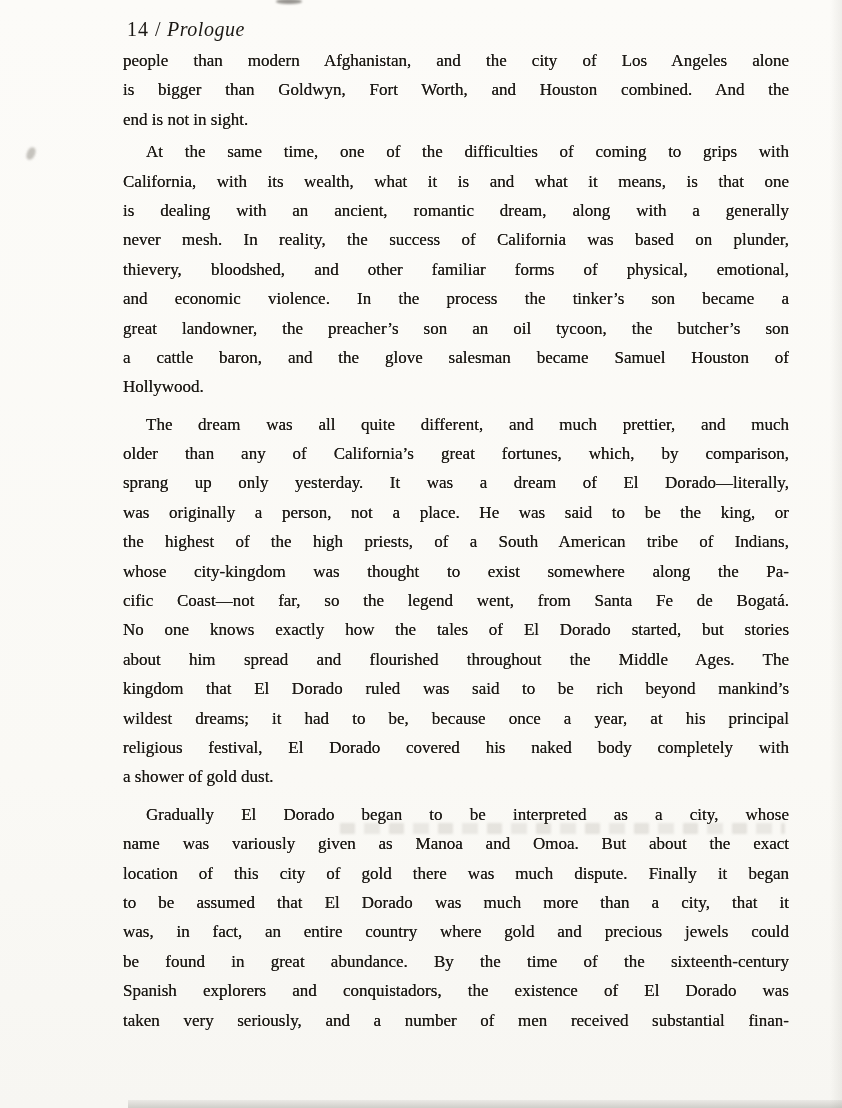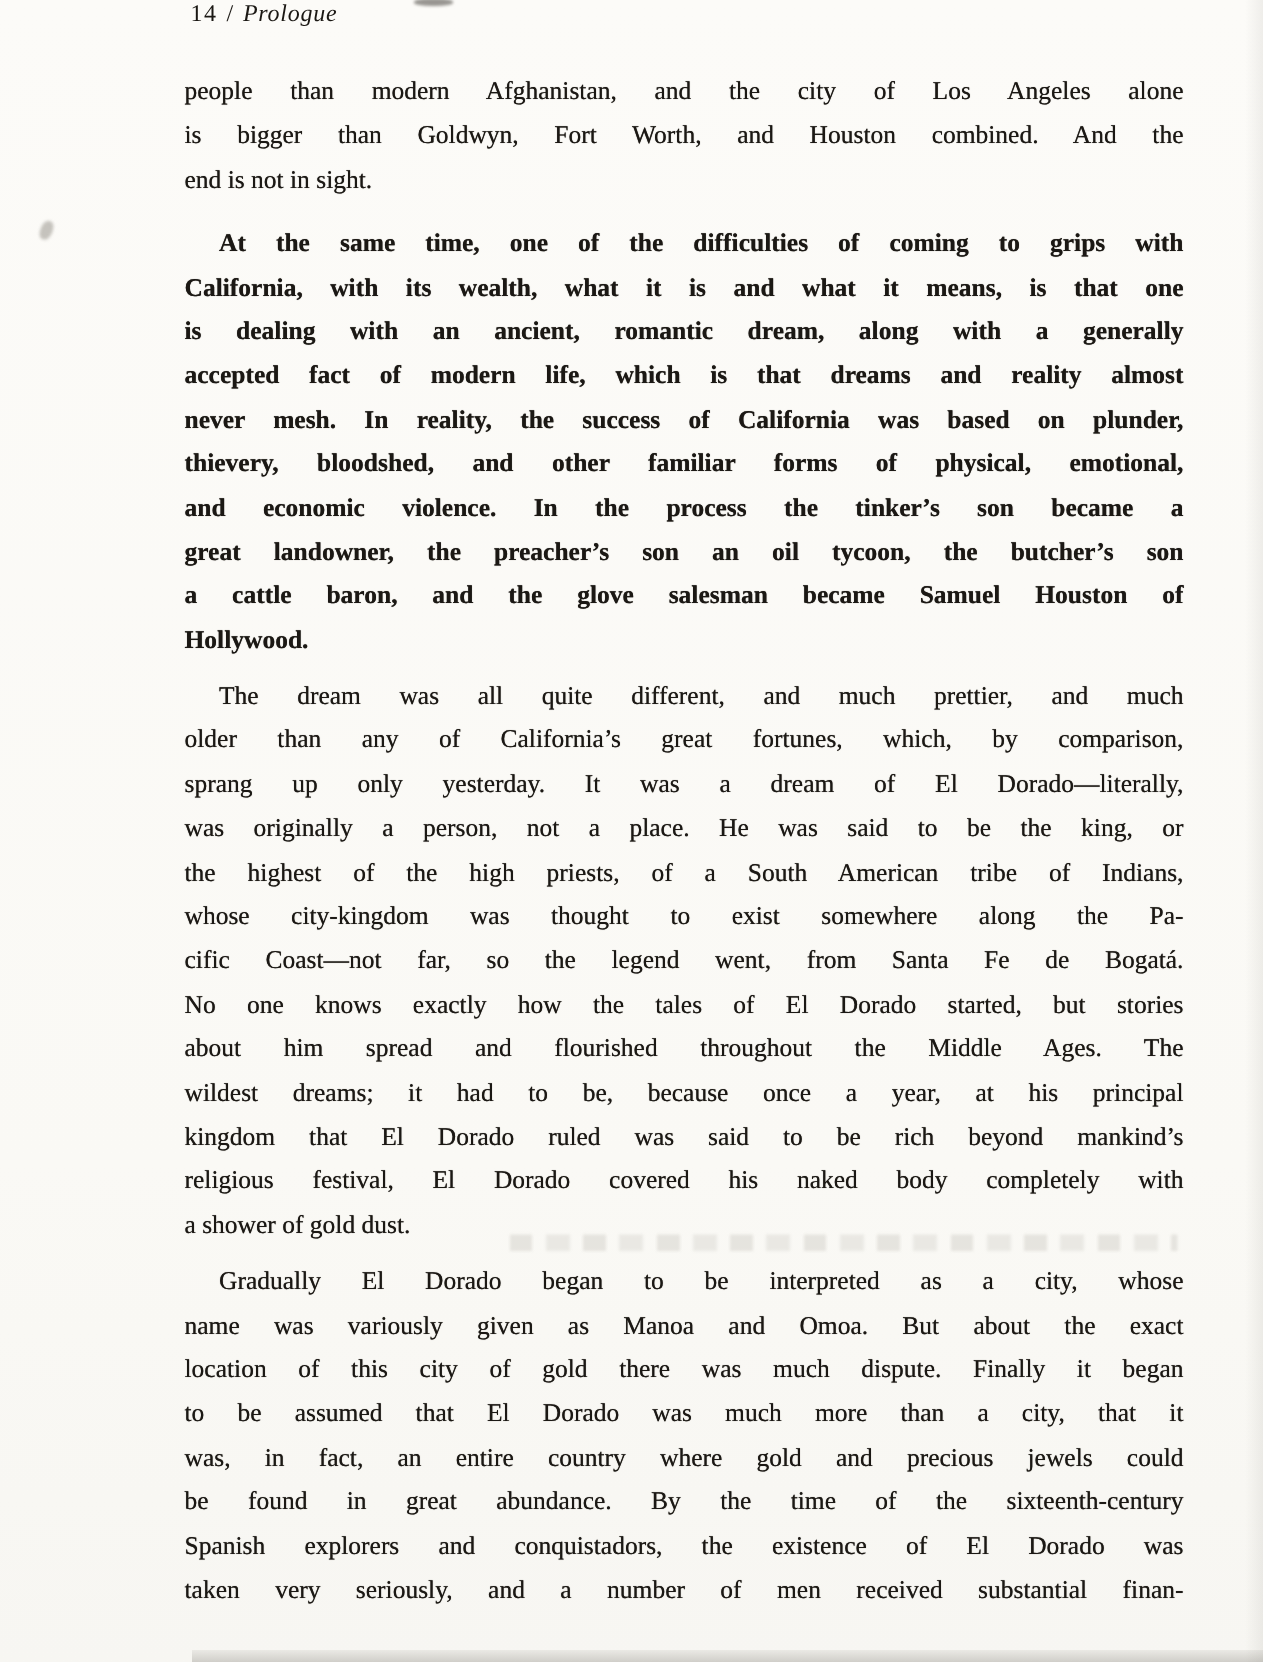--- a/index.html
+++ b/index.html
@@ -24,40 +24,40 @@
   
   .right-edge {
     position: absolute;
     top: 0; right: 0; bottom: 0;
     width: 12px;
     background: linear-gradient(to left, rgba(120,118,110,0.10), rgba(120,118,110,0.0));
     pointer-events: none;
   }
   .running-head {
     position: absolute;
-    top: 1px;
+    top: 18px;
     left: 127px;
-    font-size: 16px;
+    font-size: 20px;
     letter-spacing: 0.5px;
     white-space: nowrap;
   }
   .running-head .num { letter-spacing: 1px; }
   .running-head .sep { margin: 0 6px; }
   .running-head .title { font-style: italic; }
   .body-text {
     position: absolute;
     top: 46px;
     left: 123px;
     width: 666px;
     font-size: 17px;
     line-height: 29.4px;
     text-shadow: 0 0 0.45px rgba(24,20,14,0.85);
   }
   .para + .para { margin-top: 8px; }
-  .para:nth-child(2) { margin-top: 13px; font-weight: bold; }
+  .para:nth-child(2) { margin-top: 3px; }
   .line {
     text-align: justify;
     text-align-last: justify;
     height: 29.4px;
     overflow: visible;
     hyphens: none;
   }
   .line.last { text-align-last: left; }
   .line.indent { text-indent: 23px; }
   
@@ -109,40 +109,39 @@
   <div class="body-text" id="body-text">
       <div class="para">
         <div class="line">people than modern Afghanistan, and the city of Los Angeles alone</div>
         <div class="line">is bigger than Goldwyn, Fort Worth, and Houston combined. And the</div>
         <div class="line last">end is not in sight.</div>
       </div>
       <div class="para">
         <div class="line indent">At the same time, one of the difficulties of coming to grips with</div>
         <div class="line">California, with its wealth, what it is and what it means, is that one</div>
         <div class="line">is dealing with an ancient, romantic dream, along with a generally</div>
-        <div class="line">accepted fact of modern life, which is that dreams and reality almost</div>
         <div class="line">never mesh. In reality, the success of California was based on plunder,</div>
         <div class="line">thievery, bloodshed, and other familiar forms of physical, emotional,</div>
         <div class="line">and economic violence. In the process the tinker’s son became a</div>
         <div class="line">great landowner, the preacher’s son an oil tycoon, the butcher’s son</div>
         <div class="line">a cattle baron, and the glove salesman became Samuel Houston of</div>
         <div class="line last">Hollywood.</div>
       </div>
       <div class="para">
         <div class="line indent">The dream was all quite different, and much prettier, and much</div>
         <div class="line">older than any of California’s great fortunes, which, by comparison,</div>
         <div class="line">sprang up only yesterday. It was a dream of El Dorado—literally,</div>
         <div class="line">was originally a person, not a place. He was said to be the king, or</div>
         <div class="line">the highest of the high priests, of a South American tribe of Indians,</div>
         <div class="line">whose city-kingdom was thought to exist somewhere along the Pa-</div>
         <div class="line">cific Coast—not far, so the legend went, from Santa Fe de Bogatá.</div>
         <div class="line">No one knows exactly how the tales of El Dorado started, but stories</div>
         <div class="line">about him spread and flourished throughout the Middle Ages. The</div>
+        <div class="line">kingdom that El Dorado ruled was said to be rich beyond mankind’s</div>
         <div class="line">wildest dreams; it had to be, because once a year, at his principal</div>
-        <div class="line">kingdom that El Dorado ruled was said to be rich beyond mankind’s</div>
         <div class="line">religious festival, El Dorado covered his naked body completely with</div>
         <div class="line last">a shower of gold dust.</div>
       </div>
       <div class="para">
         <div class="line indent">Gradually El Dorado began to be interpreted as a city, whose</div>
         <div class="line">name was variously given as Manoa and Omoa. But about the exact</div>
         <div class="line">location of this city of gold there was much dispute. Finally it began</div>
         <div class="line">to be assumed that El Dorado was much more than a city, that it</div>
         <div class="line">was, in fact, an entire country where gold and precious jewels could</div>
         <div class="line">be found in great abundance. By the time of the sixteenth-century</div>

